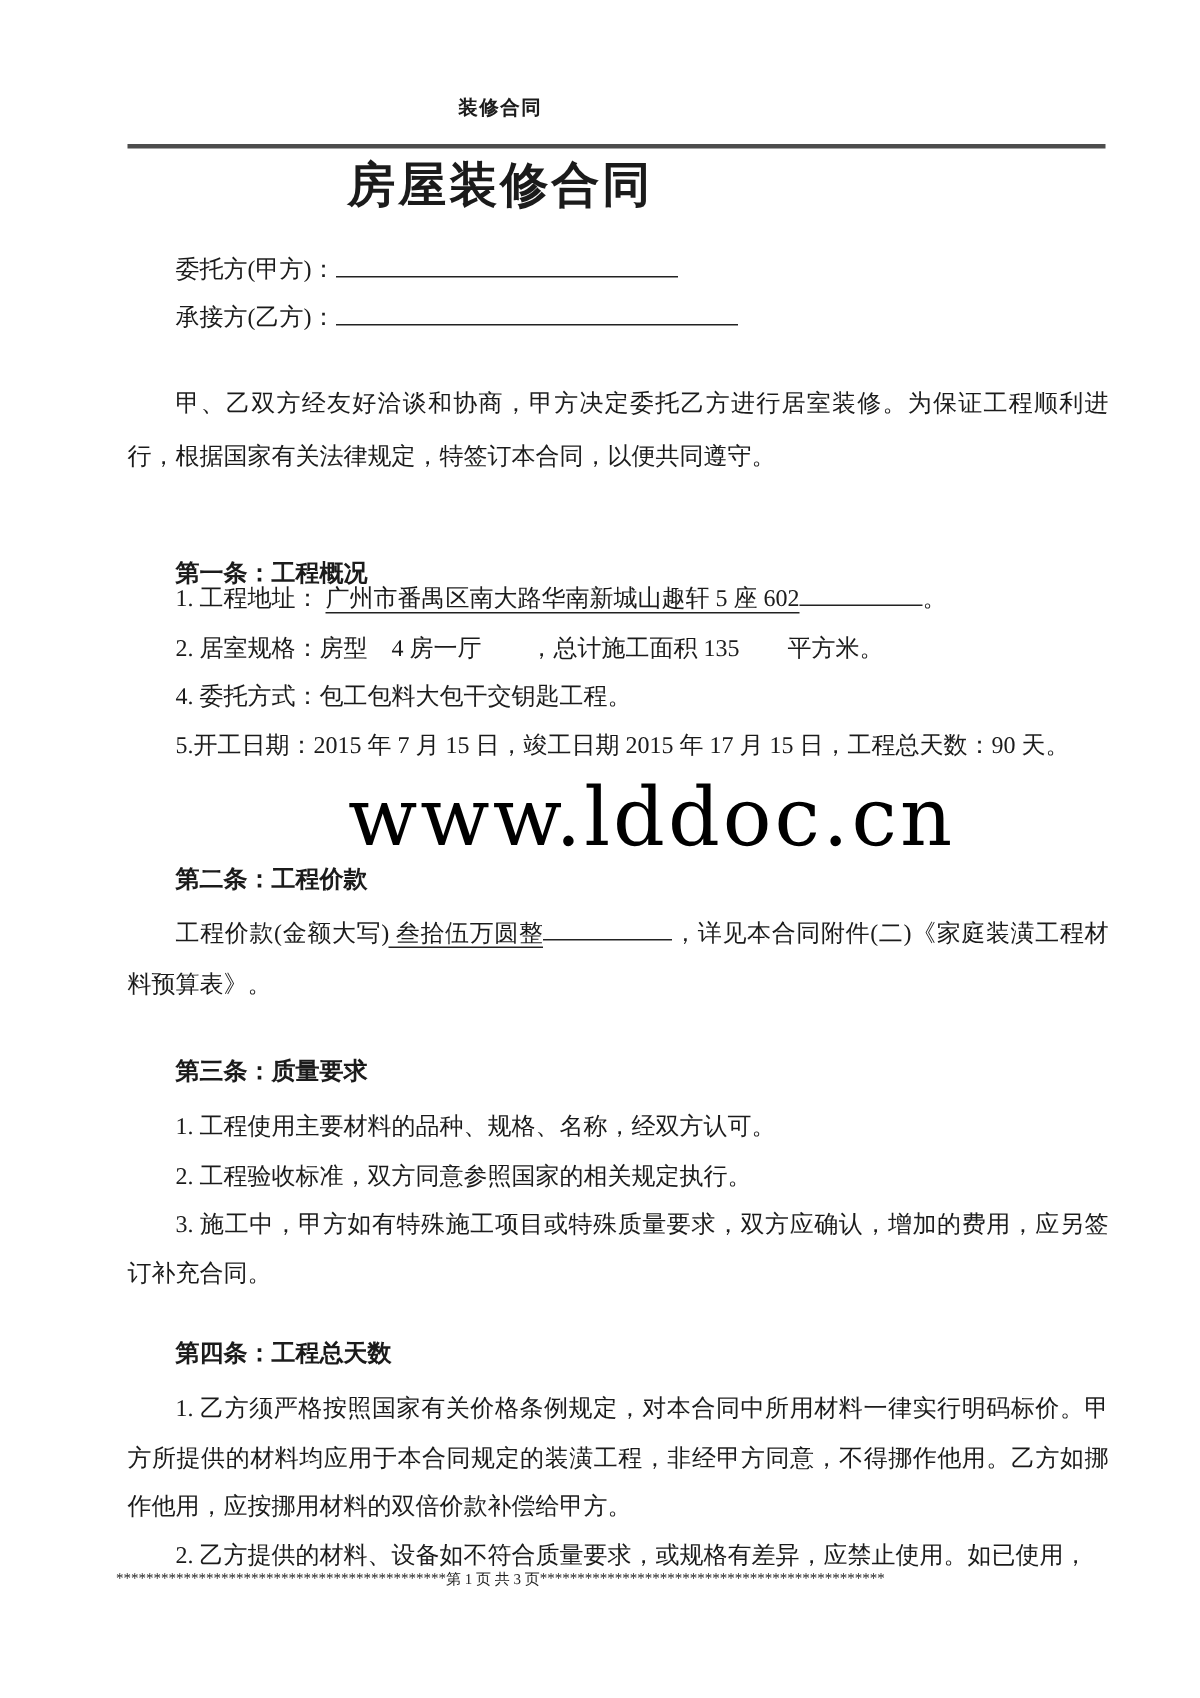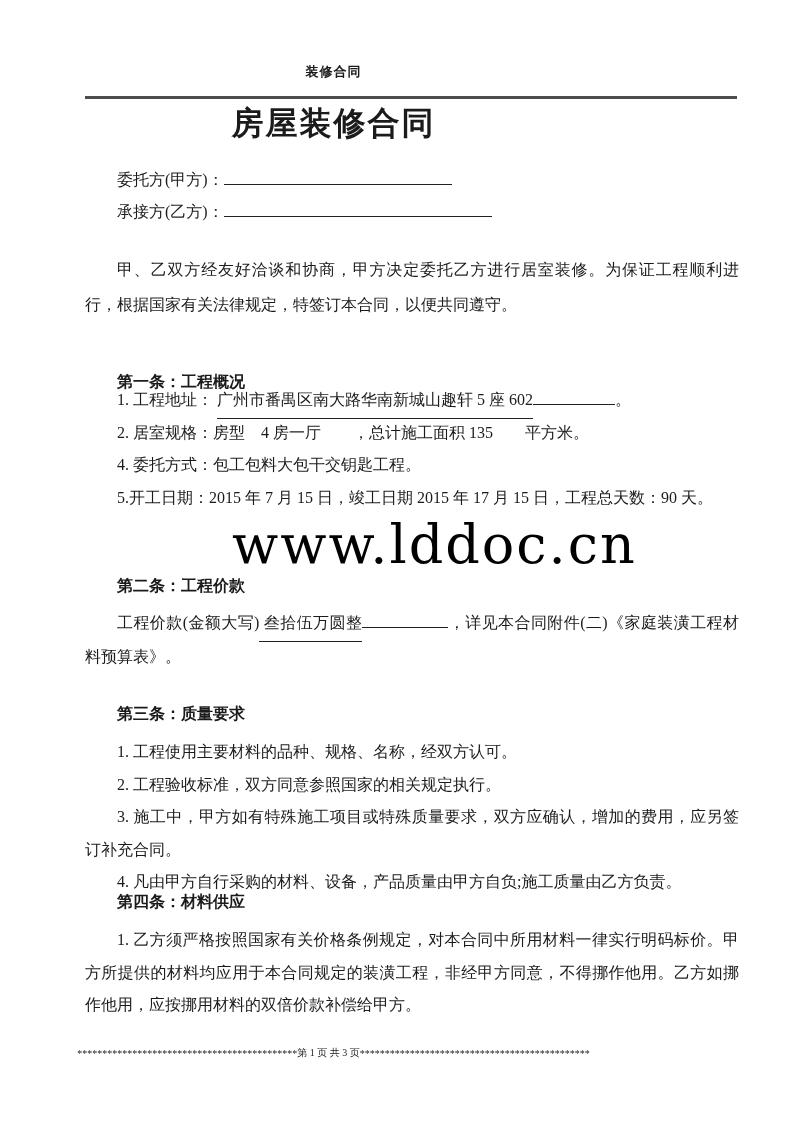--- a/index.html
+++ b/index.html
@@ -24,21 +24,21 @@
     text-indent:2em; line-height:35px;
   }
   .intro { top:252px; }
   .sec-heading { left:117px; font-size:16px; font-weight:bold; white-space:nowrap; }
   .h-s1 { top:372px; } .h-s2 { top:576px; } .h-s3 { top:704px; } .h-s4 { top:892px; }
   .items { left:85px; width:654px; font-size:16px; }
   .items p { text-indent:2em; text-align:justify; line-height:32.5px; margin:0; }
   .items-s1 { top:384px; } .items-s1 p { white-space:nowrap; text-align:left; }
   .para-s2 { top:606px; line-height:34px; }
   .items-s3 { top:736px; } .items-s4 { top:924px; }
-  .u { border-bottom:1px solid #222; padding-bottom:10px; }
+  .u { border-bottom:1px solid #222; padding-bottom:0; }
   .watermark {
     top:513px; left:232px; font-size:54px; color:#000000;
     letter-spacing:2px; white-space:nowrap; font-family:"DejaVu Serif","Liberation Serif",serif;
   }
   .footer { top:1046px; font-size:10px; white-space:nowrap; color:#222; }
   .footer span { vertical-align:middle; }
 </style>
 </head>
 <body>
 
@@ -71,25 +71,25 @@
   <div class="abs watermark">www.lddoc.cn</div>
 
   <div class="abs sec-heading h-s2">第二条：工程价款</div>
   <p class="abs para para-s2"><span>工程价款(金额大写)</span><span class="u"> 叁拾伍万圆整</span><span class="blank blank-price"></span><span>，详见本合同附件(二)《家庭装潢工程材料预算表》。</span></p>
 
   <div class="abs sec-heading h-s3">第三条：质量要求</div>
   <div class="abs items items-s3">
     <p>1. 工程使用主要材料的品种、规格、名称，经双方认可。</p>
     <p>2. 工程验收标准，双方同意参照国家的相关规定执行。</p>
     <p>3. 施工中，甲方如有特殊施工项目或特殊质量要求，双方应确认，增加的费用，应另签订补充合同。</p>
-    <p>4. 凡由甲方自行采购的材料、设备，产品质量由甲方自负;施工质量由乙方负责。</p>
   </div>
 
-  <div class="abs sec-heading h-s4">第四条：材料供应</div>
+  <div class="abs sec-heading h-s4">第四条：工程总天数</div>
   <div class="abs items items-s4">
     <p>1. 乙方须严格按照国家有关价格条例规定，对本合同中所用材料一律实行明码标价。甲方所提供的材料均应用于本合同规定的装潢工程，非经甲方同意，不得挪作他用。乙方如挪作他用，应按挪用材料的双倍价款补偿给甲方。</p>
+    <p>2. 乙方提供的材料、设备如不符合质量要求，或规格有差异，应禁止使用。如已使用，</p>
   </div>
 
   <div class="abs center footer">
     <span>********************************************</span><span>第 1 页 共 3 页</span><span>**********************************************</span>
   </div>
 
 </div>
 
 </body></html>

